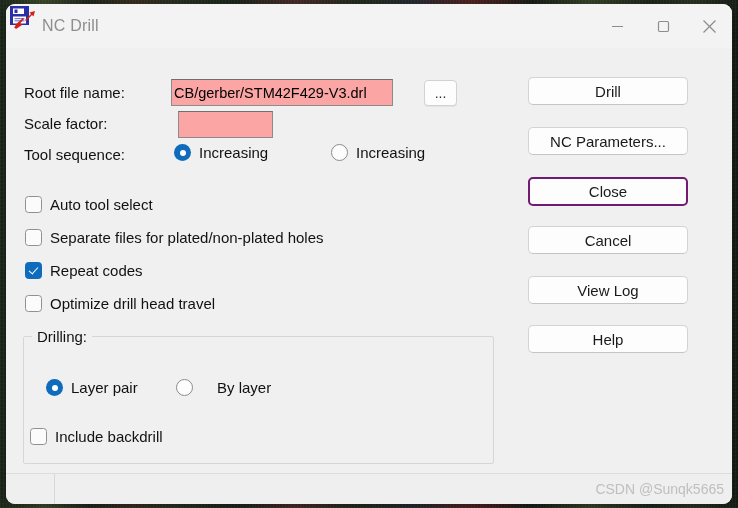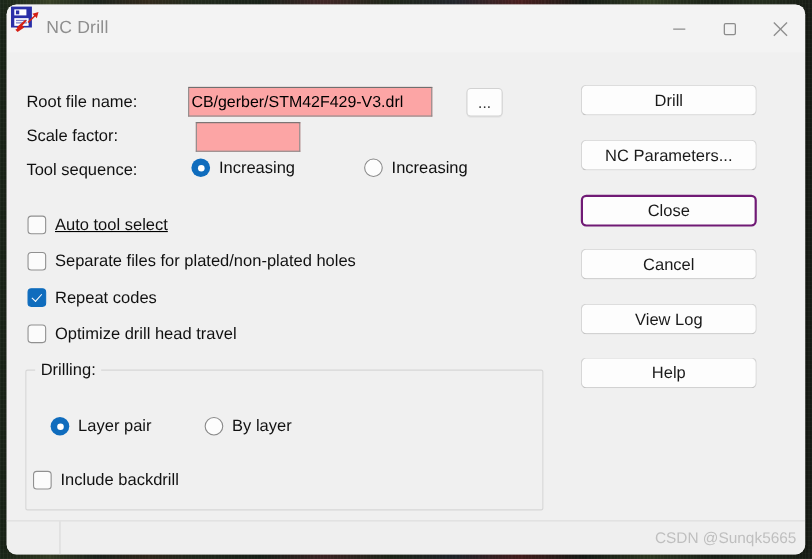--- a/index.html
+++ b/index.html
@@ -326,21 +326,21 @@
     <div class="row-label" style="left:18px; top:98px;">Tool sequence:</div>
     <div class="radio-wrap" style="left:168px; top:96px;">
       <span class="radio checked"></span>
       <span class="radio-label">Increasing</span>
     </div>
     <div class="radio-wrap" style="left:325px; top:96px;">
       <span class="radio"></span>
       <span class="radio-label">Increasing</span>
     </div>
 
-    <div class="cb-wrap" style="left:19px; top:148px;text-decoration:underline;">
+    <div class="cb-wrap" style="left:19px; top:148px;">
       <span class="cb"></span>
       <span class="cb-label">Auto tool select</span>
     </div>
     <div class="cb-wrap" style="left:19px; top:181px;">
       <span class="cb"></span>
       <span class="cb-label">Separate files for plated/non-plated holes</span>
     </div>
     <div class="cb-wrap" style="left:19px; top:214px;">
       <span class="cb checked"></span>
       <span class="cb-label">Repeat codes</span>
@@ -350,21 +350,21 @@
       <span class="cb-label">Optimize drill head travel</span>
     </div>
 
     <div id="groupbox" style="left:17px; top:288px; width:471px; height:128px;"></div>
     <div id="group-legend" style="left:26px; top:280px;">Drilling:</div>
 
     <div class="radio-wrap" style="left:40px; top:331px;text-align:right;">
       <span class="radio checked"></span>
       <span class="radio-label">Layer pair</span>
     </div>
-    <div class="radio-wrap" style="left:180px; top:331px;">
+    <div class="radio-wrap" style="left:170px; top:331px;gap:16px;">
       <span class="radio"></span>
       <span class="radio-label">By layer</span>
     </div>
 
     <div class="cb-wrap" style="left:24px; top:380px;">
       <span class="cb"></span>
       <span class="cb-label">Include backdrill</span>
     </div>
 
     <div class="btn" style="left:522px; top:29px; width:160px; height:28px;">Drill</div>

